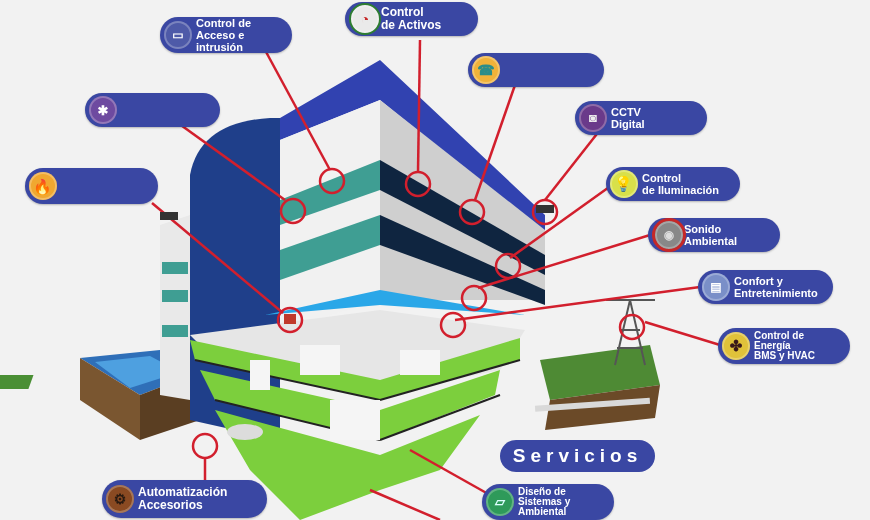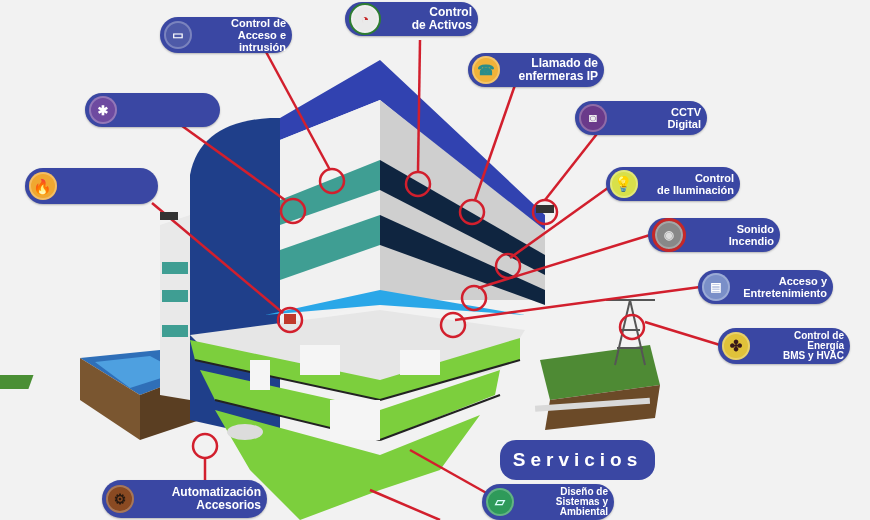--- a/index.html
+++ b/index.html
@@ -11,24 +11,24 @@
     box-shadow:0 1px 2px rgba(0,0,0,0.25);
     display:flex; align-items:center;
     color:#fff; font-weight:bold; font-size:11px; line-height:12px;
   }
   .pill .ic {
     position:absolute; left:4px; top:50%; transform:translateY(-50%);
     width:28px; height:28px; border-radius:50%;
     display:flex; align-items:center; justify-content:center;
     box-shadow:inset 0 0 0 2px rgba(255,255,255,0.25);
   }
-  .pill .txt { flex:1; text-align:right; padding-left:30px; padding-right:6px; white-space:pre-line; }
+  .pill .txt { flex:1; text-align:left; padding-left:30px; padding-right:6px; white-space:pre-line;margin-left:6px; }
   .pill.big { font-size:12px; line-height:13px; }
   .svc {
-    position:absolute; left:500px; top:440px; width:155px; height:40px;
+    position:absolute; left:500px; top:440px; width:155px; height:32px;
     background:#3a47a3; border-radius:16px; color:#fff; font-weight:bold;
     font-size:19px; letter-spacing:5px; display:flex; align-items:center; justify-content:center;
   }
 </style>
 </head>
 <body>
 
 <div id="stage">
 
 <svg id="art" width="870" height="520" viewBox="0 0 870 520">
@@ -131,41 +131,39 @@
 Acceso e
 intrusión</span>
 </div>
 <div class="pill big" style="left:345px;top:2px;width:133px;height:34px;">
   <span class="ic" style="background:#eaeaea;border:2px solid #2e7d32;color:#c62828;font-size:14px;">◔</span>
   <span class="txt">Control
 de Activos</span>
 </div>
 <div class="pill big" style="left:468px;top:53px;width:136px;height:34px;">
   <span class="ic" style="background:#f0b23a;color:#2a8d8a;font-size:14px;">☎</span>
-  <span class="txt">Llamado de
-enfermeras IP</span>
 </div>
 <div class="pill" style="left:575px;top:101px;width:132px;height:34px;">
   <span class="ic" style="background:#6a3a8a;color:#eee;font-size:13px;">◙</span>
   <span class="txt">CCTV
 Digital</span>
 </div>
 <div class="pill" style="left:606px;top:167px;width:134px;height:34px;">
   <span class="ic" style="background:#d8e04a;color:#333;font-size:15px;">💡</span>
   <span class="txt">Control
 de Iluminación</span>
 </div>
 <div class="pill" style="left:648px;top:218px;width:132px;height:34px;">
   <span class="ic" style="background:#888;border:3px solid #c62828;color:#ddd;font-size:12px;">◉</span>
   <span class="txt">Sonido
-Incendio</span>
+Ambiental</span>
 </div>
 <div class="pill" style="left:698px;top:270px;width:135px;height:34px;">
   <span class="ic" style="background:#7a8fc8;color:#fff;font-size:12px;">▤</span>
-  <span class="txt">Acceso y
+  <span class="txt">Confort y
 Entretenimiento</span>
 </div>
 <div class="pill" style="left:718px;top:328px;width:132px;height:36px;font-size:10px;line-height:10px;">
   <span class="ic" style="background:#e0c23a;color:#3a1a1a;font-size:15px;">✤</span>
   <span class="txt">Control de
 Energía
 BMS y HVAC</span>
 </div>
 <div class="pill big" style="left:85px;top:93px;width:135px;height:34px;">
   <span class="ic" style="background:#6e4aa0;color:#fff;font-size:13px;">✱</span>

